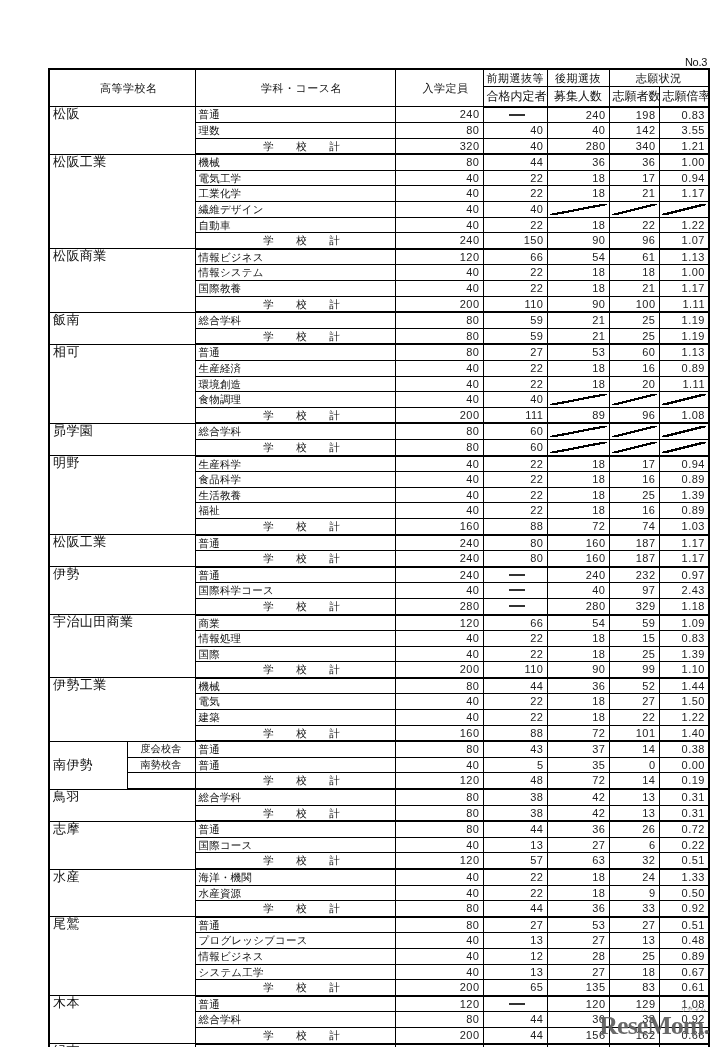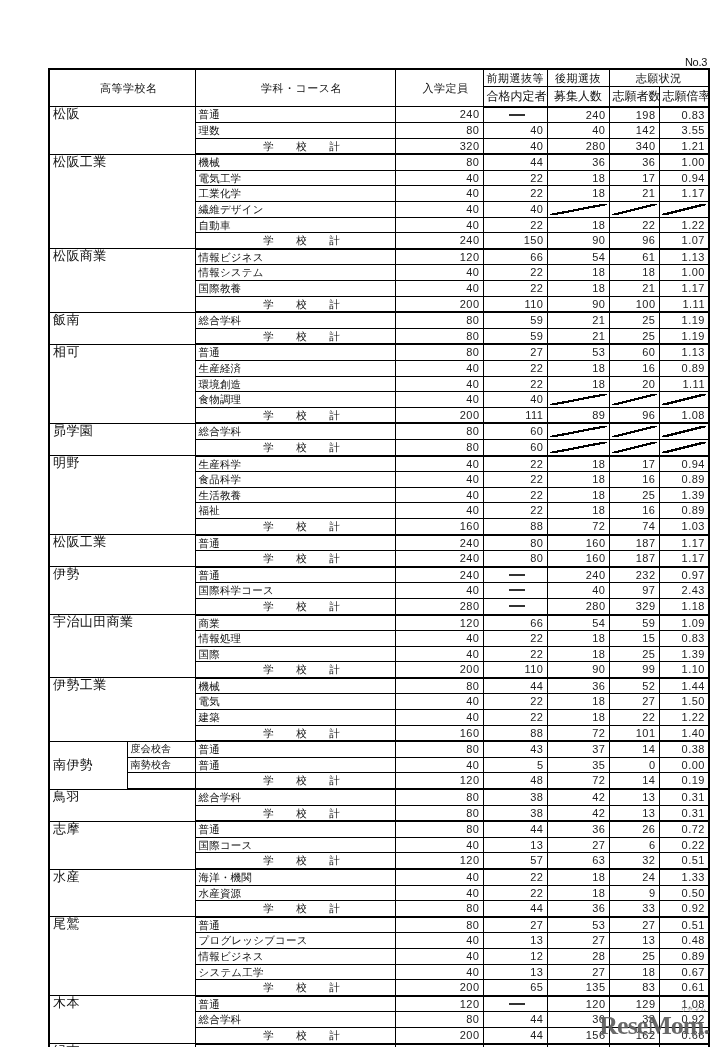--- a/index.html
+++ b/index.html
@@ -59,21 +59,21 @@
 
   
   td.school {
     text-align: left;
     padding-left: 3px;
     vertical-align: top;
     font-size: 13px;
     letter-spacing: 0.4px;
   }
   td.campus {
-    text-align: left;
+    text-align: center;
     font-size: 10px;
     letter-spacing: 0.2px;
   }
   td.course {
     text-align: left;
     font-size: 10.5px;
     letter-spacing: 0.2px;
     margin-left: 40px;
   }
   td.num {

